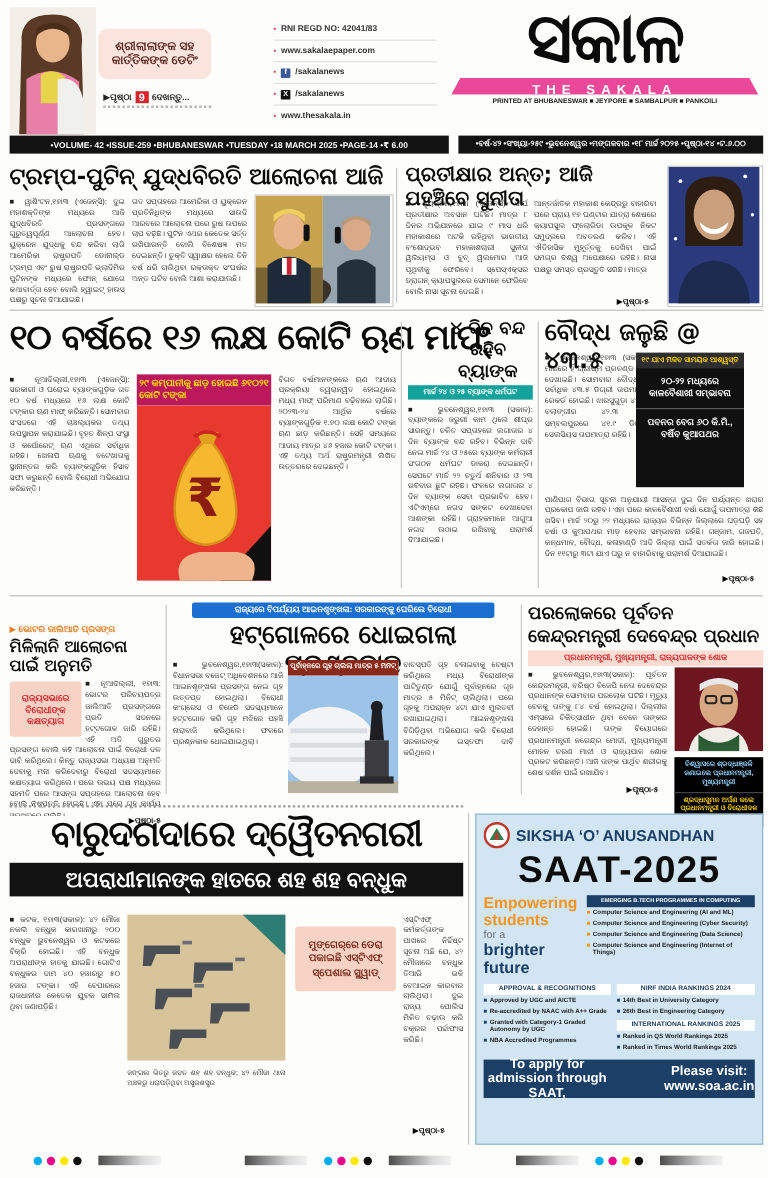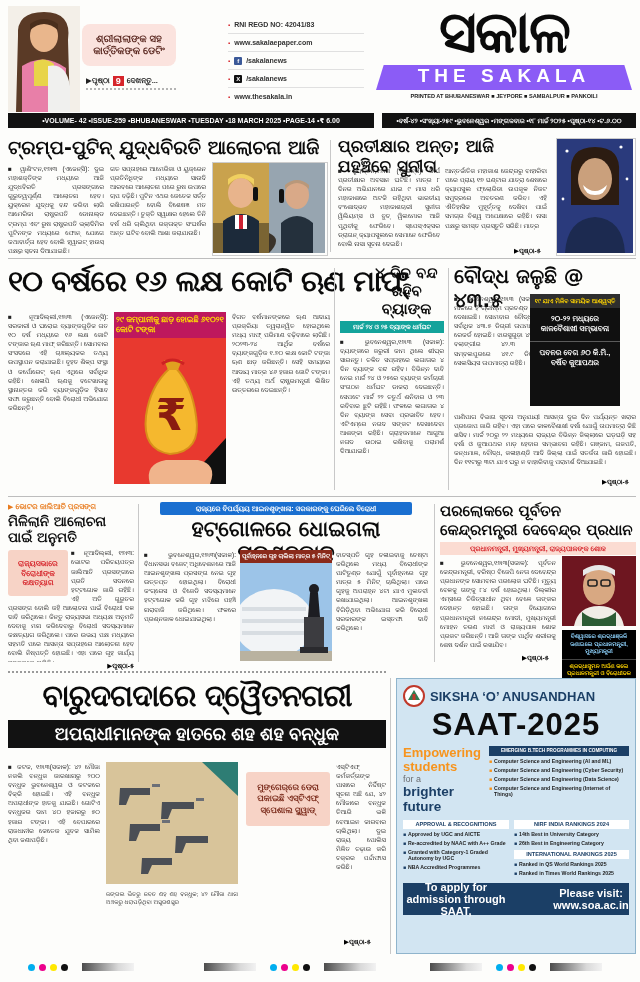--- a/index.html
+++ b/index.html
@@ -70,21 +70,21 @@
       <span>/sakalanews</span>
     </div>
     <div class="infoitem" style="border-bottom:none;">
       <span class="bullet">▪</span>
       <span>www.thesakala.in</span>
     </div>
   </div>
 
   <div class="abs" style="left:372px;top:2px;width:264px;text-align:center;">
     <div style="font-size:58px;font-weight:900;color:#0a0a0a;line-height:1.05;letter-spacing:-2px;font-family:'DejaVu Sans',sans-serif;">ସକାଳ</div>
-    <div style="margin:2px 4px 0;background:#8b5cf6;color:#fff;font-weight:bold;font-size:19px;letter-spacing:5px;height:25px;line-height:21px;clip-path:polygon(3% 0,97% 0,100% 100%,0 100%);">THE SAKALA</div>
+    <div style="margin:2px 4px 0;background:#ec4899;color:#fff;font-weight:bold;font-size:11px;letter-spacing:5px;height:14px;line-height:21px;clip-path:polygon(3% 0,97% 0,100% 100%,0 100%);">THE SAKALA</div>
     <div style="margin-top:3px;font-size:5.6px;font-weight:bold;color:#1a1a1a;">PRINTED AT BHUBANESWAR ■ JEYPORE ■ SAMBALPUR ■ PANKOILI</div>
   </div>
 
   <div class="abs blackbar" style="left:8px;top:113px;width:366px;height:15px;font-size:7px;">•VOLUME- 42 •ISSUE-259 •BHUBANESWAR •TUESDAY •18 MARCH 2025 •PAGE-14 •₹ 6.00</div>
   <div class="abs blackbar" style="left:382px;top:113px;width:254px;height:15px;font-size:6.6px;">•ବର୍ଷ-୪୨ •ସଂଖ୍ୟା-୨୫୯ •ଭୁବନେଶ୍ୱର •ମଙ୍ଗଳବାର •୧୮ ମାର୍ଚ୍ଚ ୨୦୨୫ •ପୃଷ୍ଠା-୧୪ •ଟ.୬.୦୦</div>
 
   <div class="abs" style="left:8px;top:136px;width:318px;height:120px;">
     <div class="headline" style="font-size:19px;">ଟ୍ରମ୍ପ-ପୁଟିନ୍ ଯୁଦ୍ଧବିରତି ଆଲୋଚନା ଆଜି</div>
     <div class="bodytxt abs" style="left:0;top:28px;width:96px;height:90px;">■ ୱାଶିଂଟନ,୧୭ା୩ (ଏଜେନ୍ସି): ଦୁଇ ମହାଶକ୍ତିଙ୍କ ମଧ୍ୟରେ ଆଜି ଯୁଦ୍ଧବିରତି ପ୍ରସଙ୍ଗରେ ଗୁରୁତ୍ୱପୂର୍ଣ୍ଣ ଆଲୋଚନା ହେବ। ୟୁକ୍ରେନ ଯୁଦ୍ଧକୁ ବନ୍ଦ କରିବା ଲାଗି ଆମେରିକା ରାଷ୍ଟ୍ରପତି ଡୋନାଲ୍ଡ ଟ୍ରମ୍ପ ଏବଂ ରୁଷ ରାଷ୍ଟ୍ରପତି ଭ୍ଲାଦିମିର ପୁଟିନଙ୍କ ମଧ୍ୟରେ ଫୋନ୍ ଯୋଗେ କଥାବାର୍ତ୍ତା ହେବ ବୋଲି ହ୍ୱାଇଟ୍ ହାଉସ୍ ପକ୍ଷରୁ ସୂଚନା ଦିଆଯାଇଛି।</div>
     <div class="bodytxt abs" style="left:102px;top:28px;width:96px;height:90px;">ଗତ ସପ୍ତାହରେ ଆମେରିକା ଓ ୟୁକ୍ରେନ ପ୍ରତିନିଧିଙ୍କ ମଧ୍ୟରେ ସାଉଦି ଆରବରେ ଆଲୋଚନା ପରେ ରୁଷ ଉପରେ ଚାପ ବଢ଼ିଛି। ପୁଟିନ ଏଥର କେତେକ ସର୍ତ୍ତ ରଖିପାରନ୍ତି ବୋଲି ବିଶେଷଜ୍ଞ ମତ ଦେଇଛନ୍ତି। ଚୁକ୍ତି ସ୍ୱାକ୍ଷର ହେଲେ ତିନି ବର୍ଷ ଧରି ଚାଲିଥିବା ରକ୍ତାକ୍ତ ସଂଘର୍ଷର ଅନ୍ତ ଘଟିବ ବୋଲି ଆଶା କରାଯାଉଛି।</div>
@@ -164,21 +164,21 @@
       <div style="background:#2e2e2e;color:#ffd400;font-size:6.2px;font-weight:bold;padding:3px 2px;">୧୯ ଯାଏ ମିଳିବ ସାମୟିକ ଆଶ୍ୱସ୍ତି</div>
       <div style="font-size:7.6px;font-weight:bold;padding:6px 4px;border-bottom:1px solid #5a5a5a;line-height:1.35;">୨୦-୨୨ ମଧ୍ୟରେ କାଳବୈଶାଖୀ ସମ୍ଭାବନା</div>
       <div style="font-size:7.6px;font-weight:bold;padding:6px 4px;line-height:1.35;">ପବନର ବେଗ ୬୦ କି.ମି., ବର୍ଷିବ କୁଆପଥର</div>
     </div>
     <div class="bodytxt abs" style="left:0;top:148px;width:182px;height:72px;">ପାଣିପାଗ ବିଭାଗ ସୂଚନା ଅନୁଯାୟୀ ଆସନ୍ତା ଦୁଇ ଦିନ ପର୍ଯ୍ୟନ୍ତ ଖରାର ପ୍ରକୋପ ଜାରି ରହିବ। ଏହା ପରେ କାଳବୈଶାଖୀ ବର୍ଷା ଯୋଗୁଁ ତାପମାତ୍ରା କିଛି ଖସିବ। ମାର୍ଚ୍ଚ ୨୦ରୁ ୨୨ ମଧ୍ୟରେ ରାଜ୍ୟର ବିଭିନ୍ନ ଜିଲ୍ଲାରେ ଘଡ଼ଘଡ଼ି ସହ ବର୍ଷା ଓ କୁଆପଥର ମାଡ଼ ହେବାର ସମ୍ଭାବନା ରହିଛି। ଗଞ୍ଜାମ, ଗଜପତି, କନ୍ଧମାଳ, ବୌଦ୍ଧ, କଳାହାଣ୍ଡି ଆଦି ଜିଲ୍ଲା ପାଇଁ ସତର୍କତା ଜାରି ହୋଇଛି। ଦିନ ୧୧ଟାରୁ ୩ଟା ଯାଏ ଘରୁ ନ ବାହାରିବାକୁ ପରାମର୍ଶ ଦିଆଯାଇଛି।</div>
     <span class="jump abs" style="left:148px;top:214px;">▶ପୃଷ୍ଠା-୫</span>
   </div>
 
   <div class="hrule" style="left:8px;top:496px;width:628px;"></div>
 
-  <div class="abs" style="left:8px;top:502px;width:126px;height:164px;">
+  <div class="abs" style="left:8px;top:520px;width:126px;height:164px;">
     <div style="display:flex;align-items:center;gap:2px;">
       <span style="color:#e87b1e;font-size:7px;">▶</span>
       <span style="color:#e87b1e;font-size:7.5px;font-weight:bold;">ଭୋଟର ଜାଲିଆତି ପ୍ରସଙ୍ଗ</span>
     </div>
     <div class="headline" style="font-size:13.5px;line-height:1.2;margin-top:1px;">ମିଳିଲାନି ଆଲୋଚନା ପାଇଁ ଅନୁମତି</div>
     <div class="bodytxt" style="margin-top:3px;height:114px;">
       <span class="pinkbox" style="float:left;width:56px;height:42px;margin:2px 3px 1px 0;color:#d6252b;font-size:7.6px;line-height:1.25;padding:2px;">ରାଜ୍ୟସଭାରେ ବିରୋଧୀଙ୍କ କକ୍ଷତ୍ୟାଗ</span>
       <span>■ ନୂଆଦିଲ୍ଲୀ, ୧୭ା୩: ଭୋଟର ପରିଚୟପତ୍ର ଜାଲିଆତି ପ୍ରସଙ୍ଗରେ ପ୍ରତି ସଦନରେ ହଟ୍ଟଗୋଳ ଜାରି ରହିଛି। ଏହି ଅତି ଗୁରୁତର ପ୍ରସଙ୍ଗ ବୋଲି କହି ଆଲୋଚନା ପାଇଁ ବିରୋଧୀ ଦଳ ଦାବି କରିଥିଲେ। କିନ୍ତୁ ରାଜ୍ୟସଭା ଅଧ୍ୟକ୍ଷ ଅନୁମତି ଦେବାକୁ ମନା କରିଦେବାରୁ ବିରୋଧୀ ସଦସ୍ୟମାନେ କକ୍ଷତ୍ୟାଗ କରିଥିଲେ। ପରେ ଉଭୟ ପକ୍ଷ ମଧ୍ୟରେ ସହମତି ପରେ ଆସନ୍ତା ସପ୍ତାହରେ ଆଲୋଚନା ହେବ ବୋଲି ନିଷ୍ପତ୍ତି ହୋଇଛି। ଏହା ପରେ ଗୃହ କାର୍ଯ୍ୟ ସୁରୁଖୁରୁରେ ଚାଲିଛି।</span>
     </div>
     <span class="jump" style="float:right;">▶ପୃଷ୍ଠା-୫</span>

